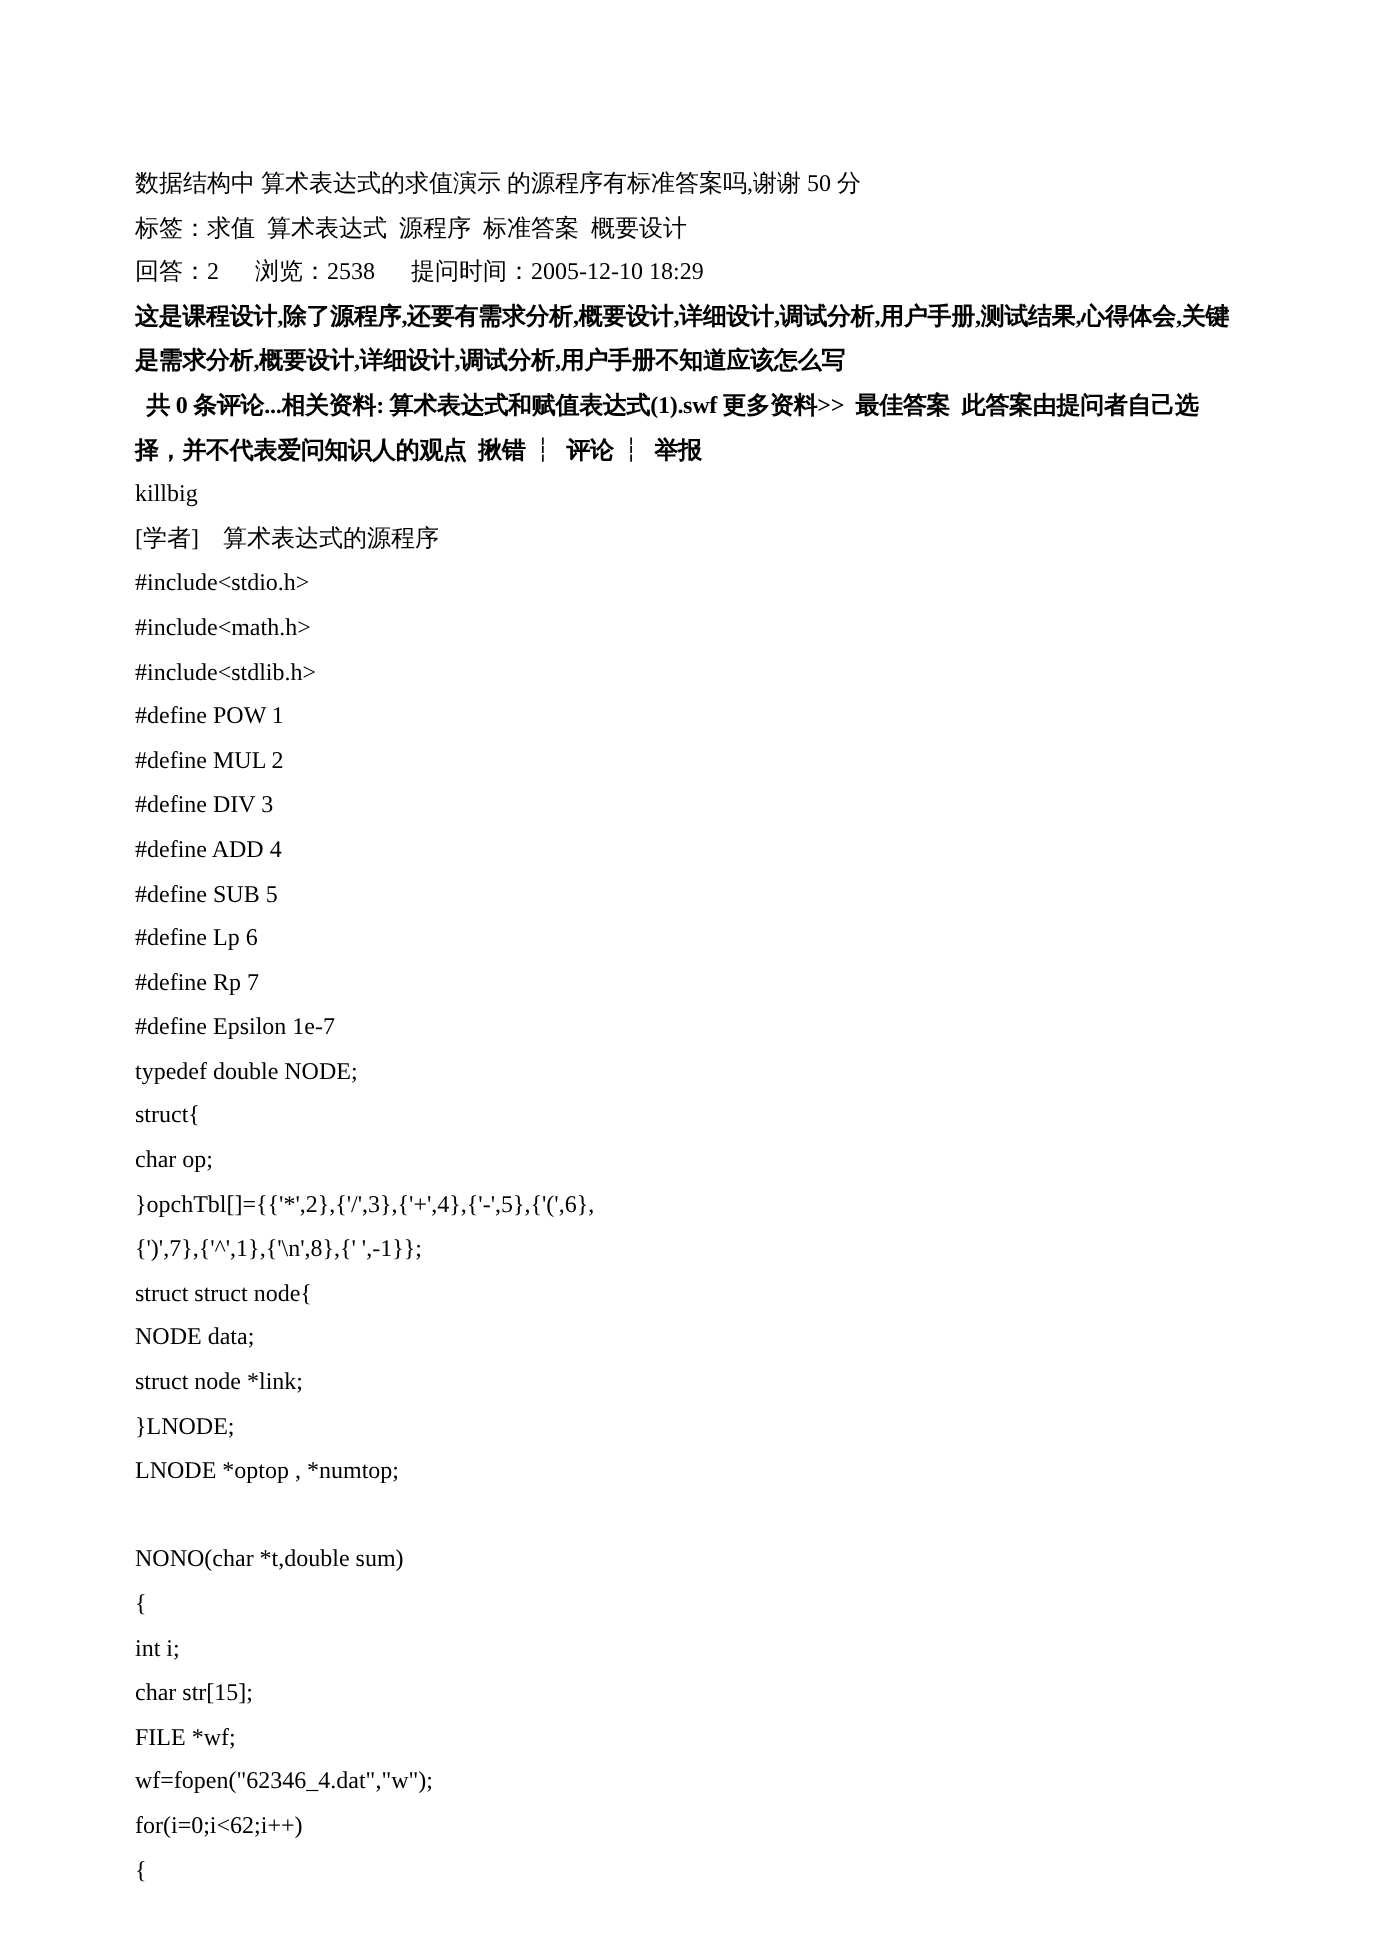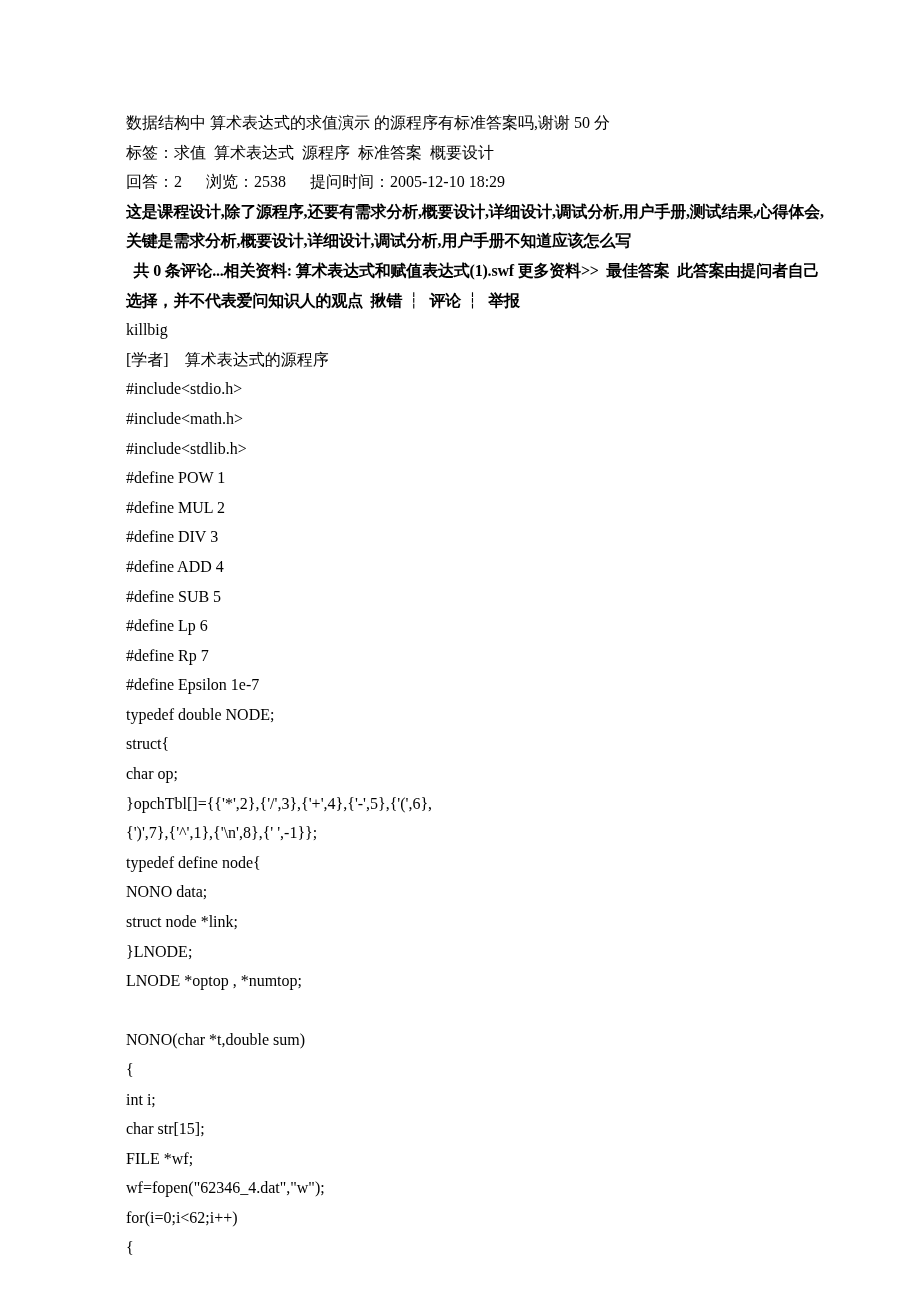--- a/index.html
+++ b/index.html
@@ -12,21 +12,20 @@
     line-height: 1.85;
   }
   .page {
     width: 920px;
     padding: 108px 90px 40px 90px;
     box-sizing: border-box;
   }
   .line {
     white-space: pre-wrap;
     word-break: break-all;
-    margin-left: 36px;
   }
   .tight {
     letter-spacing: -0.2px;
     font-weight: bold;
   }
 </style>
 </head>
 <body>
 
 <div class="page">
@@ -46,22 +45,22 @@
   <div class="line">#define ADD 4</div>
   <div class="line">#define SUB 5</div>
   <div class="line">#define Lp 6</div>
   <div class="line">#define Rp 7</div>
   <div class="line">#define Epsilon 1e-7</div>
   <div class="line">typedef double NODE;</div>
   <div class="line">struct{</div>
   <div class="line">char op;</div>
   <div class="line">}opchTbl[]={{'*',2},{'/',3},{'+',4},{'-',5},{'(',6},</div>
   <div class="line">{')',7},{'^',1},{'\n',8},{' ',-1}};</div>
-  <div class="line">typedef define node{</div>
-  <div class="line">NONO data;</div>
+  <div class="line">struct struct node{</div>
+  <div class="line">NODE data;</div>
   <div class="line">struct node *link;</div>
   <div class="line">}LNODE;</div>
   <div class="line">LNODE *optop , *numtop;</div>
   <div class="line">&nbsp;</div>
   <div class="line">NONO(char *t,double sum)</div>
   <div class="line">{</div>
   <div class="line">int i;</div>
   <div class="line">char str[15];</div>
   <div class="line">FILE *wf;</div>
   <div class="line">wf=fopen("62346_4.dat","w");</div>

